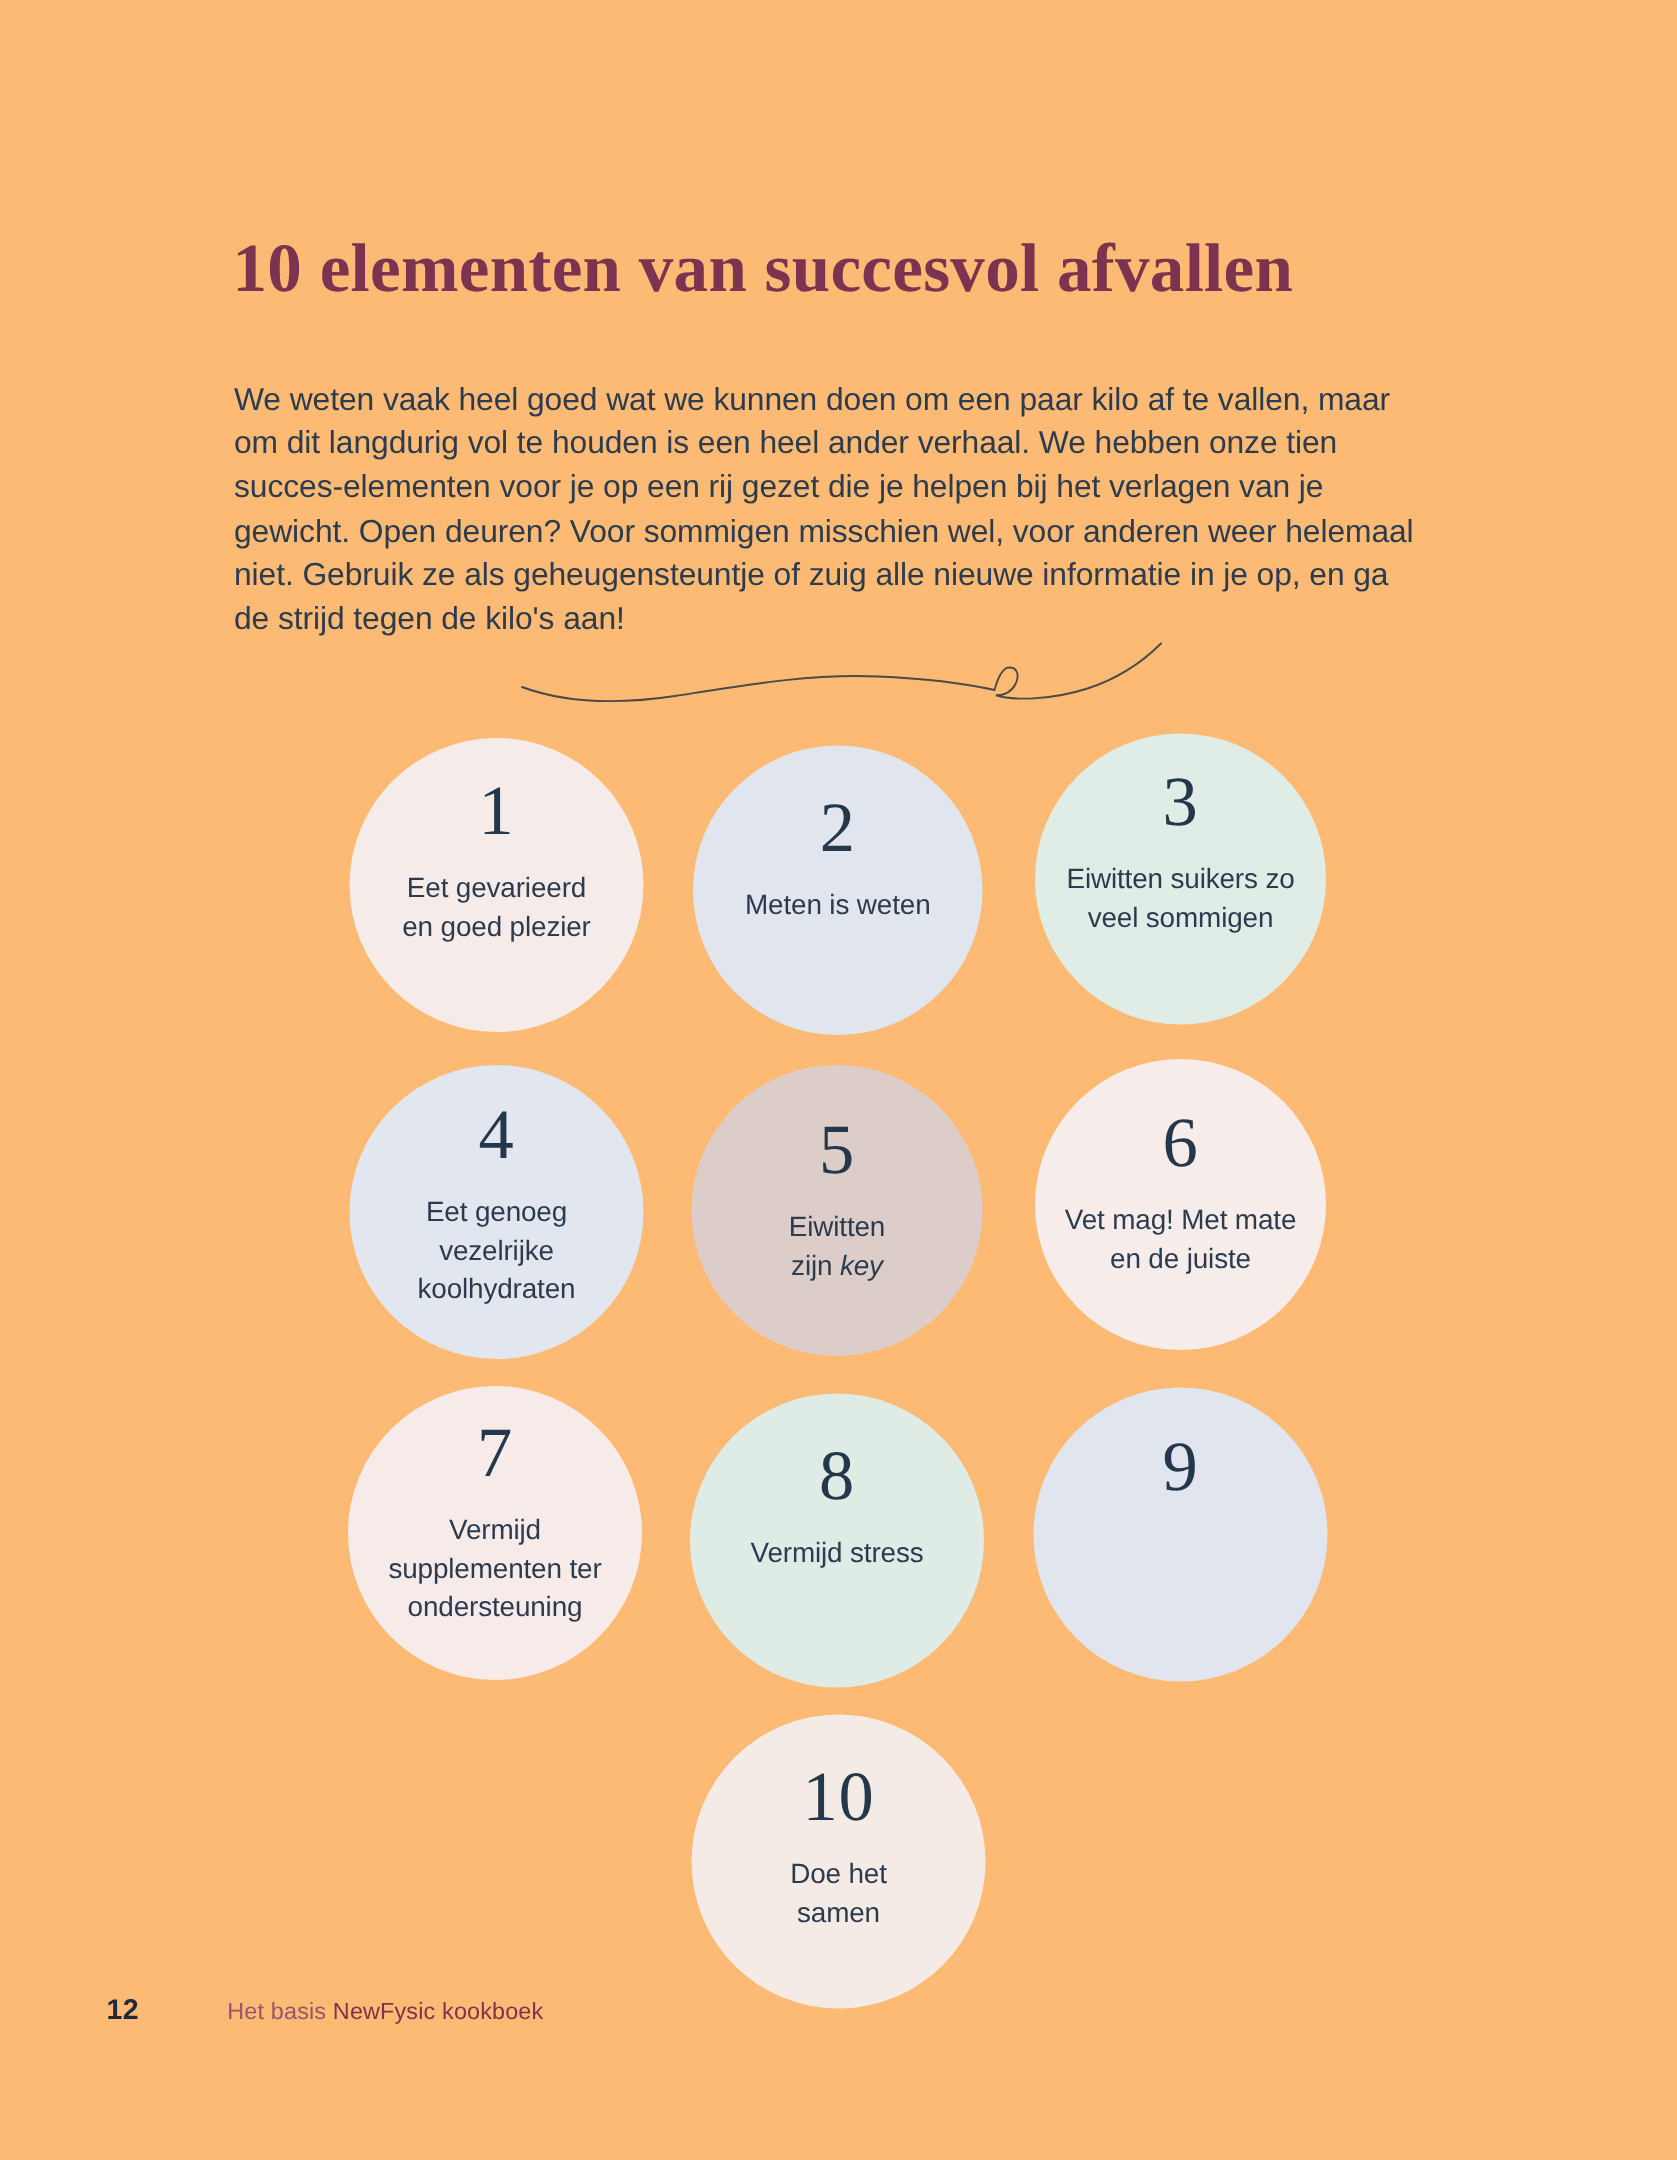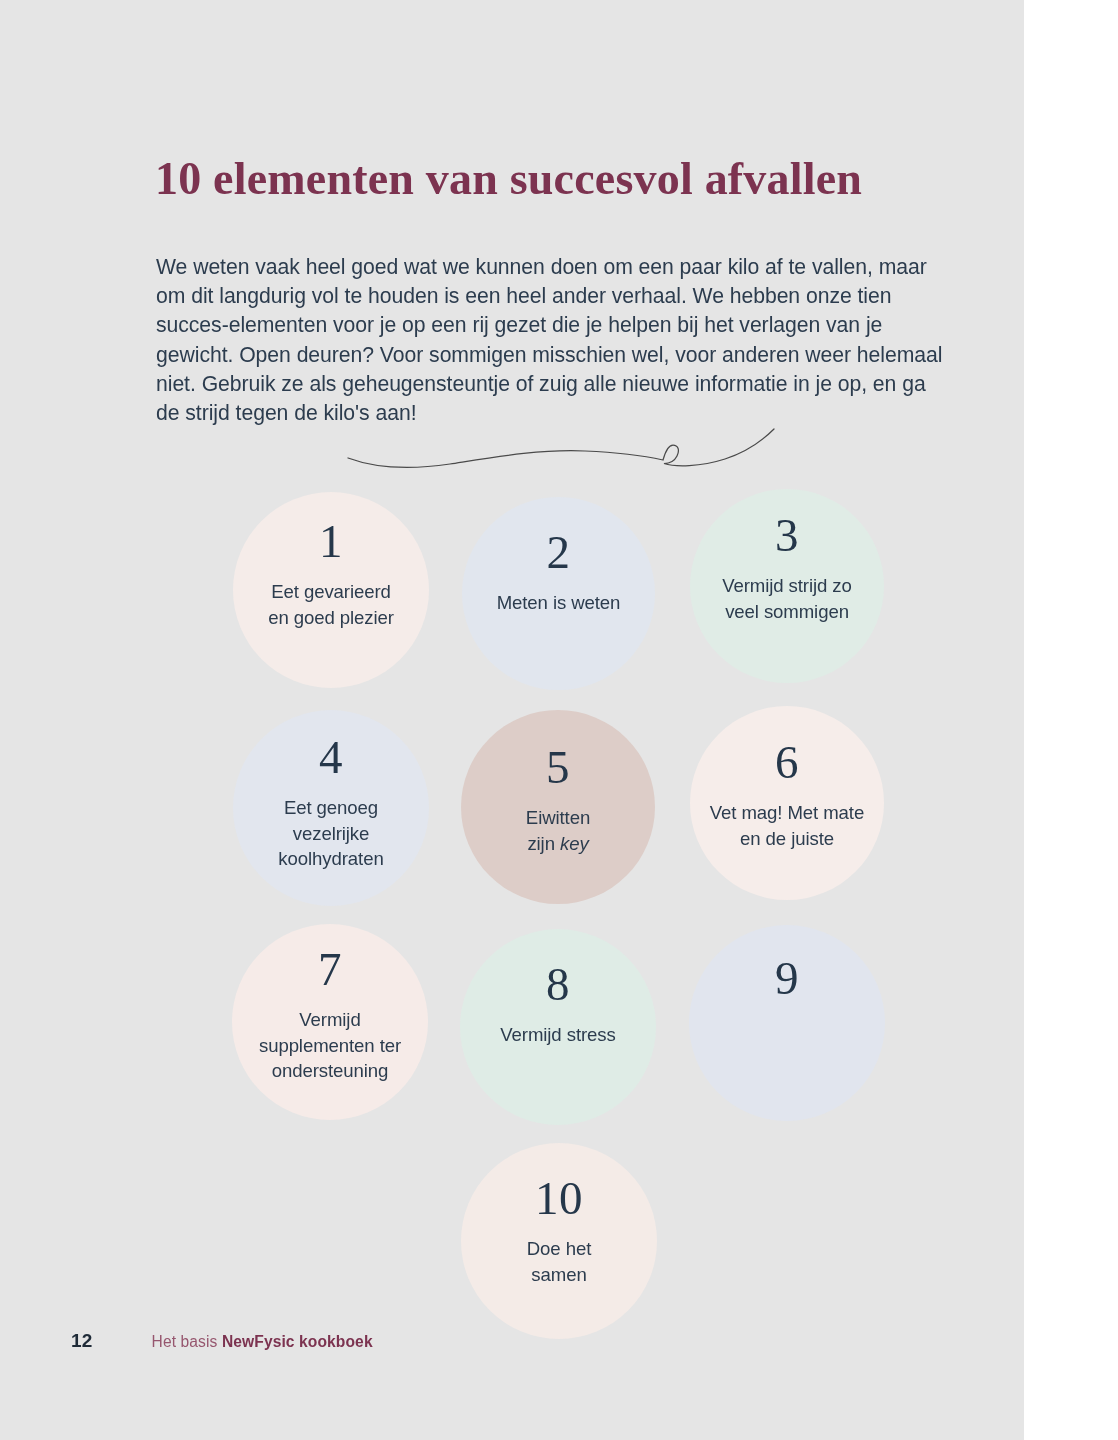--- a/index.html
+++ b/index.html
@@ -13,23 +13,23 @@
     height: 1440px;
     position: relative;
     overflow: hidden;
     font-family: "Liberation Sans", sans-serif;
     -webkit-font-smoothing: antialiased;
   }
 
   .page {
     position: absolute;
     inset: 0;
-    width: 1024px;
+    width: 1118px;
     height: 1440px;
-    background: #e5e5e5;
+    background: #fdba74;
   }
 
   
   .page-title {
     position: absolute;
     left: 155px;
     top: 122px;
     width: 860px;
     font-family: "Liberation Serif", "DejaVu Serif", serif;
     font-size: 46px;
@@ -131,21 +131,21 @@
     color: #1f2b38;
     letter-spacing: 0.2px;
   }
   .footer .crumb {
     margin-left: 59px;
     font-size: 15.6px;
     color: #96566e;
     letter-spacing: 0.1px;
   }
   .footer .crumb .strong {
-    font-weight: bold;
+    font-weight: normal;
     color: #7c3350;
   }
 </style>
 </head>
 <body>
 
 <div class="page">
 
   <h1 class="page-title">10 elementen van succesvol afvallen</h1>
 
@@ -175,21 +175,21 @@
       <span class="gap"></span>
       <span class="cap">
         <span>Meten is weten</span>
       </span>
     </div>
 
     <div class="bubble b3" style="background: rgb(224, 236, 230);">
       <span class="num">3</span>
       <span class="gap"></span>
       <span class="cap">
-        <span>Vermijd strijd zo</span><br>
+        <span>Eiwitten suikers zo</span><br>
         <span>veel sommigen</span>
       </span>
     </div>
 
     <div class="bubble b4" style="background: rgb(226, 230, 238);">
       <span class="num">4</span>
       <span class="gap"></span>
       <span class="cap">
         <span>Eet genoeg</span><br>
         <span>vezelrijke</span><br>

